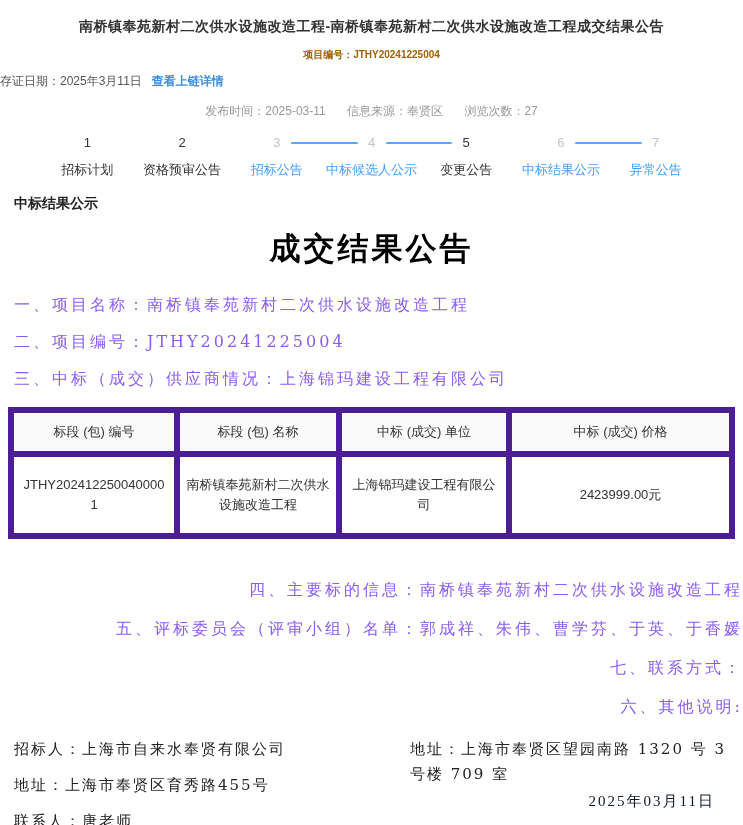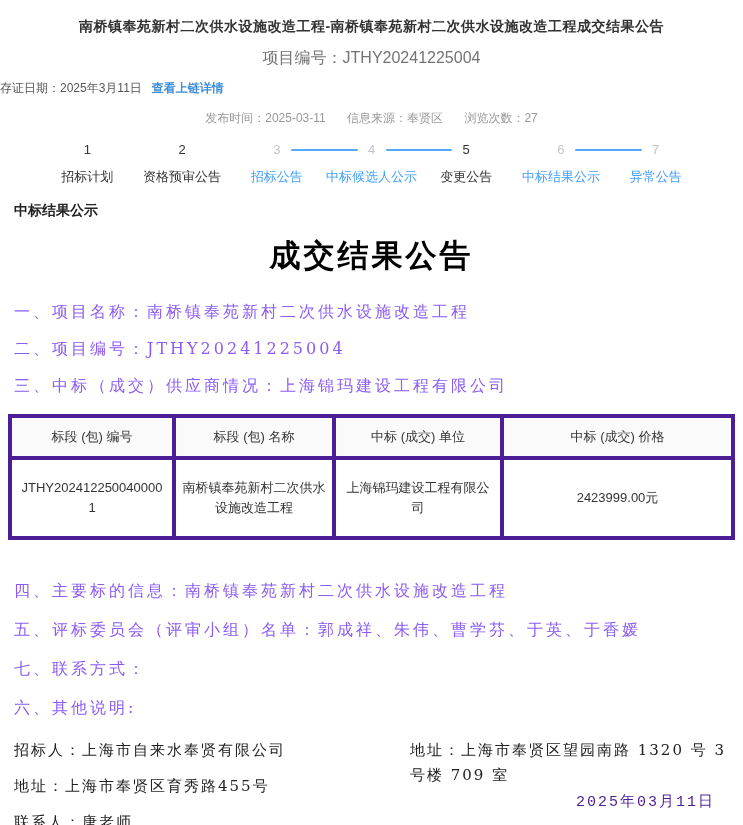--- a/index.html
+++ b/index.html
@@ -5,21 +5,21 @@
   html,body{margin:0;padding:0;background:#fff;}
   body{
     width:743px;height:825px;position:relative;overflow:hidden;
     font-family:"Liberation Sans",sans-serif;color:#333;
   }
   
   .doc-title{
     padding-top:18px;font-size:14px;font-weight:bold;color:#333;
     text-align:center;letter-spacing:.5px;
   }
-  .proj-line{margin-top:12px;text-align:center;font-size:16px;font-weight:normal;color:#737373;}
+  .proj-line{margin-top:12px;text-align:center;font-size:10px;font-weight:bold;color:#a16207;}
   .cert-line{margin-top:11px;font-size:12px;color:#555;}
   .chain-link{color:#3e8ed9;font-weight:bold;text-decoration:none;margin-left:10px;cursor:pointer;}
   .meta-line{margin-top:13px;text-align:center;font-size:12px;color:#999;}
   .meta-pair{margin:0 9px;}
   
   .stepper{display:flex;margin:14px 40px 0 40px;}
   .step{flex:1;position:relative;text-align:center;}
   .step-num{font-size:13px;line-height:18px;color:#333;}
   .step-num.inactive{color:#c0c4cc;}
   .step-connector{
@@ -39,39 +39,39 @@
   .body-item{
     margin:0 0 19px 0;font-family:"DejaVu Serif","Liberation Serif",serif;
     font-size:16px;color:#8b5cf6;letter-spacing:3px;line-height:18px;
   }
   
   .result-table{
     border-collapse:collapse;margin:8px 8px 0 8px;width:727px;
     font-size:13px;color:#333;table-layout:fixed;
   }
   .result-table th,.result-table td{
-    border:4px solid #4c1d95;text-align:center;vertical-align:middle;
+    border:6px solid #4c1d95;text-align:center;vertical-align:middle;
     padding:4px 6px;font-weight:normal;word-break:break-all;
   }
   .result-table th{height:30px;background:#fafafa;}
   .result-table td{height:68px;line-height:20px;}
   .col1{width:148px;}.col2{width:144px;}.col3{width:152px;}.col4{width:auto;}
   
   .body-items.lower{margin-top:42px;}
-  .body-item.gap{margin-bottom:21px;}
+  .body-item.gap{margin-bottom:21px;text-align:right;}
   
   .contact{display:flex;margin:14px 0 0 14px;}
   .contact-col{font-family:"DejaVu Serif","Liberation Serif",serif;font-size:15px;color:#222;letter-spacing:2px;}
   .contact-col.left{width:396px;}
   .contact-col.right{width:318px;}
   .contact-col p{margin:0 0 11px 0;line-height:25px;}
   .sign-date{
     position:absolute;right:28px;bottom:14px;
-    font-family:Liberation Mono, monospace;
-    font-size:15px;color:#4c1d95;letter-spacing:2px;
+    font-family:Liberation Serif, serif;
+    font-size:15px;color:#0f172a;letter-spacing:2px;
   }
 </style>
 </head>
 <body>
 
 <div>
 
   <div class="doc-title">南桥镇奉苑新村二次供水设施改造工程-南桥镇奉苑新村二次供水设施改造工程成交结果公告</div>
 
   <div class="proj-line">

